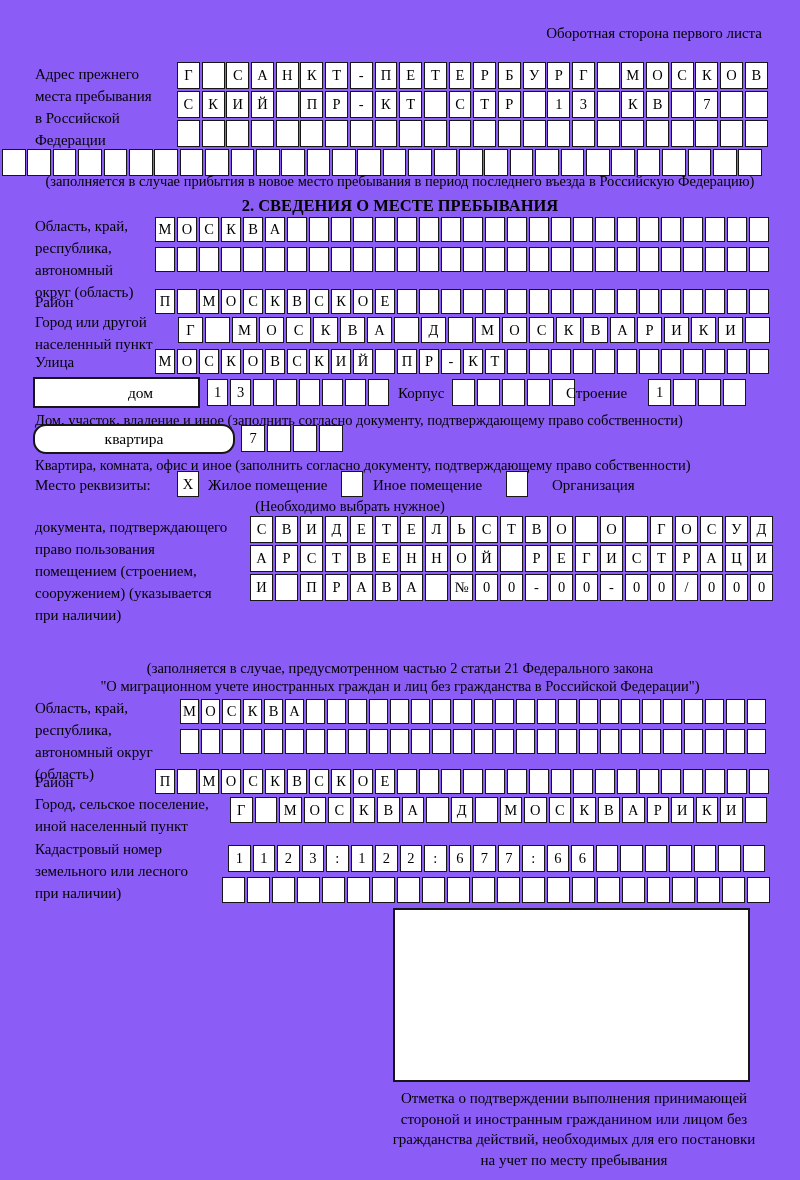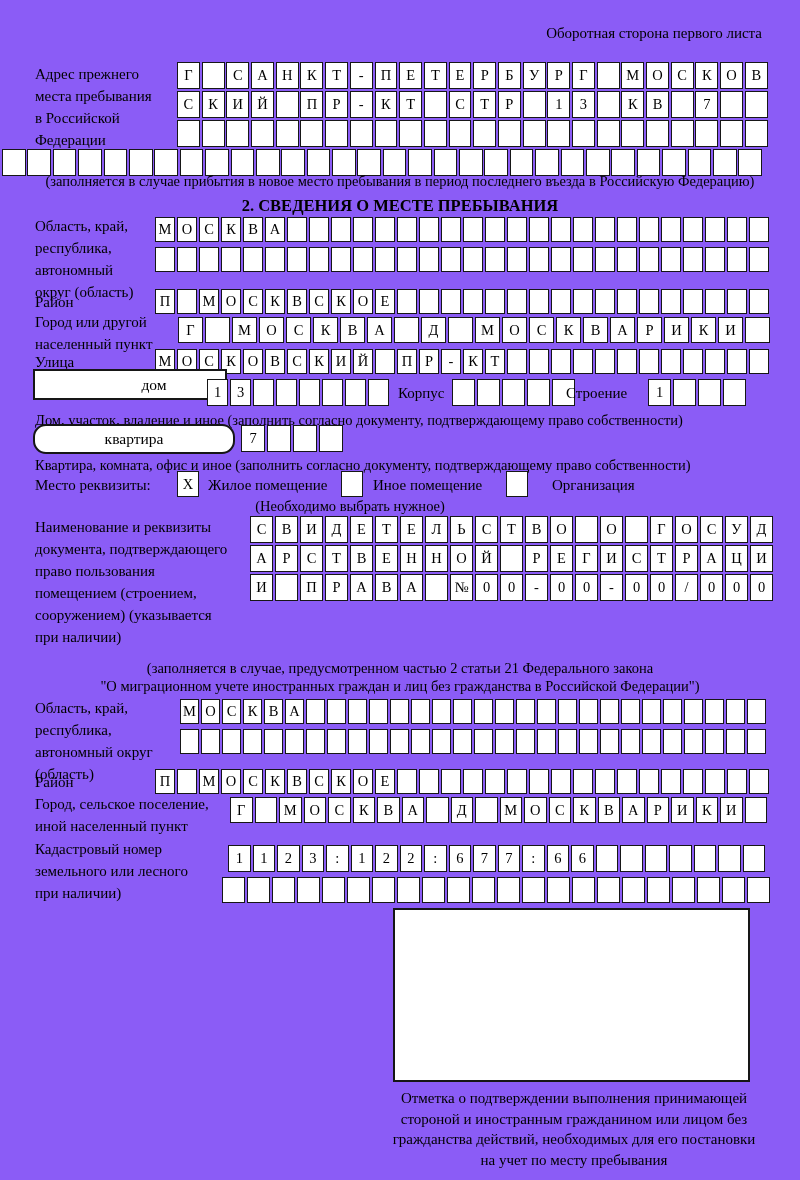--- a/index.html
+++ b/index.html
@@ -315,21 +315,21 @@
       <span class="cell"></span>
       <span class="cell"></span>
       <span class="cell"></span>
       <span class="cell"></span>
       <span class="cell"></span>
       <span class="cell"></span>
       <span class="cell"></span>
       <span class="cell"></span>
     </div>
 
-  <div class="abs bigbox" style="left:33px;top:369px;width:194px;height:31px;padding-left:48px;">дом</div>
+  <div class="abs bigbox" style="left:33px;top:377px;width:167px;height:31px;padding-left:48px;">дом</div>
   <div class="abs cells" style="left:207px;top:379px;--cw:21px;--ch:27px;--g:2px;">
       <span class="cell">1</span>
       <span class="cell">3</span>
       <span class="cell"></span>
       <span class="cell"></span>
       <span class="cell"></span>
       <span class="cell"></span>
       <span class="cell"></span>
       <span class="cell"></span>
     </div>
@@ -362,21 +362,20 @@
   <div class="abs lbl" style="left:35px;top:474px;">Место реквизиты:</div>
   <div class="abs chk" style="left:177px;top:471px;">X</div>
   <div class="abs lbl" style="left:208px;top:474px;">Жилое помещение</div>
   <div class="abs chk" style="left:341px;top:471px;"></div>
   <div class="abs lbl" style="left:373px;top:474px;">Иное помещение</div>
   <div class="abs chk" style="left:506px;top:471px;"></div>
   <div class="abs lbl" style="left:552px;top:474px;">Организация</div>
   <div class="abs small" style="left:0;top:498px;width:700px;text-align:center;">(Необходимо выбрать нужное)</div>
 
   <div class="abs lbl" style="left:35px;top:516px;width:210px;">
-    <div>Наименование и реквизиты</div>
     <div>документа, подтверждающего</div>
     <div>право пользования</div>
     <div>помещением (строением,</div>
     <div>сооружением) (указывается</div>
     <div>при наличии)</div>
   </div>
   <div class="abs cells" style="left:250px;top:516px;--cw:23px;--ch:27px;--g:2px;">
       <span class="cell">С</span>
       <span class="cell">В</span>
       <span class="cell">И</span>

